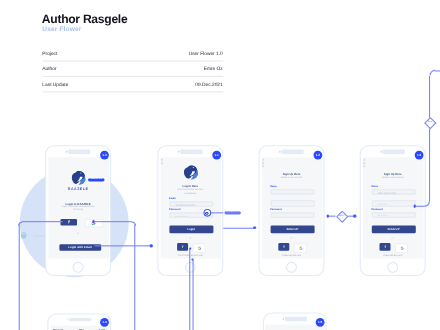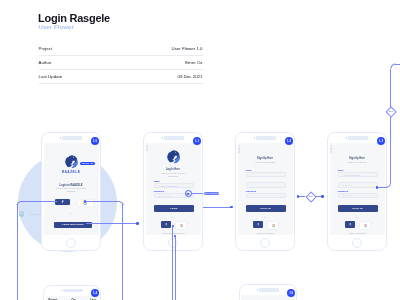--- a/index.html
+++ b/index.html
@@ -45,21 +45,21 @@
   .diamond{position:absolute;border:1.1px solid #7b87fb;background:#fff;transform:rotate(45deg);box-sizing:border-box;}
   .dlabel{position:absolute;font-size:1.9px;color:#6b7280;text-align:center;line-height:1;}
   .node{position:absolute;border-radius:50%;background:#a9cde4;display:flex;align-items:center;justify-content:center;font-size:1.6px;color:#fff;overflow:hidden;}
   .tag{position:absolute;border-radius:2px;background:#6b7bf8;color:#e7eaff;font-size:1.8px;display:flex;align-items:center;justify-content:center;overflow:hidden;}
   .eye{position:absolute;border-radius:50%;border:1.1px solid #3f5bfb;background:#fff;box-sizing:border-box;display:flex;align-items:center;justify-content:center;}
 </style>
 </head>
 <body>
 
 <div id="stage">
-  <div class="doc-title">Login Rasgele</div>
+  <div class="doc-title">Author Rasgele</div>
   <div class="doc-sub">User Flower</div>
 
   <div class="meta">
     <div class="meta-row">
       <span class="meta-l">Project</span>
       <span class="meta-v">User Flower 1.0</span>
     </div>
     <div class="meta-row">
       <span class="meta-l">Author</span>
       <span class="meta-v">Emre Oz</span>

